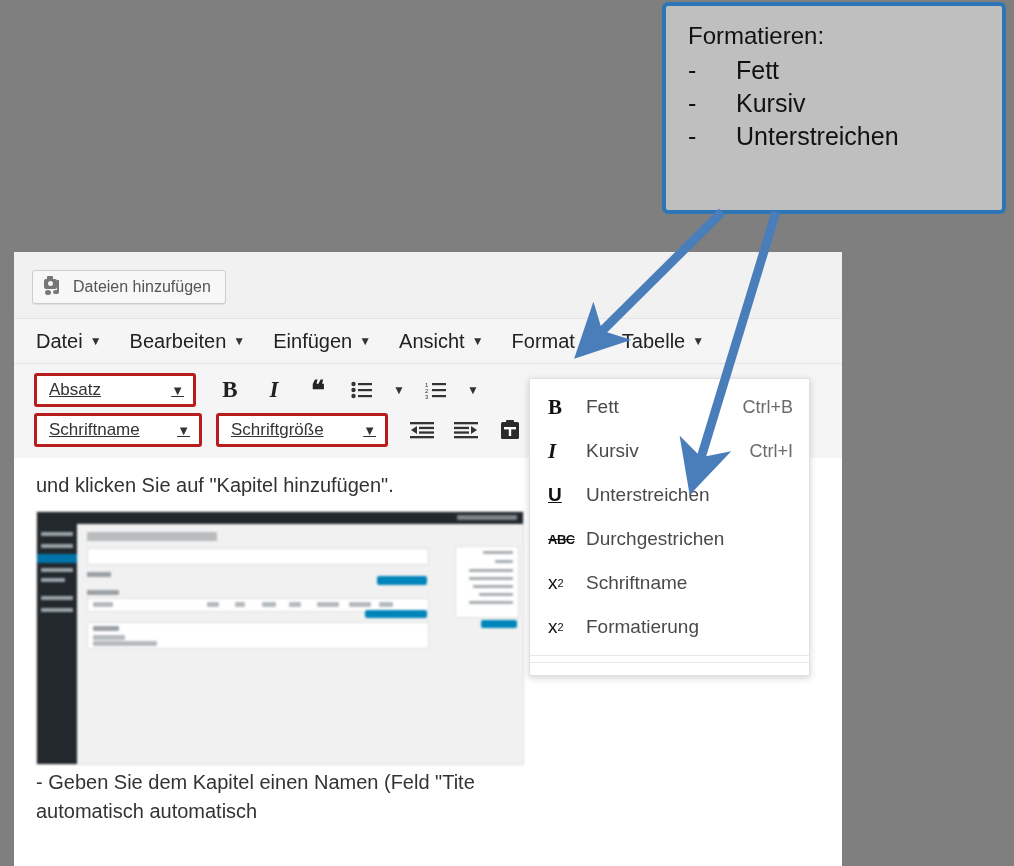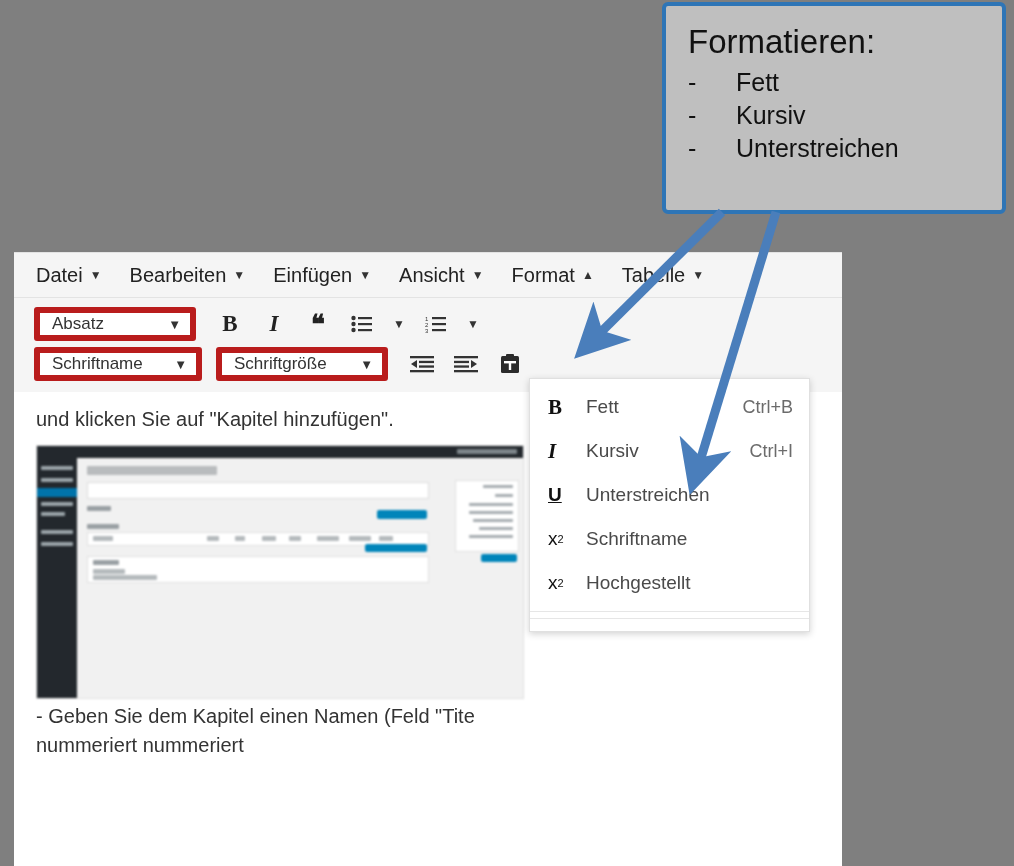--- a/index.html
+++ b/index.html
@@ -23,21 +23,21 @@
     width: 344px; height: 212px;
     background: #bfbfbf;
     border: 4px solid #2e75b6;
     border-radius: 6px;
     box-sizing: border-box;
     padding: 14px 0 0 22px;
     color: #111;
     font-size: 25px;
     line-height: 1.32;
   }
-  #callout .c-title { font-size: 33px; margin-bottom: 2px; }
+  #callout .c-title { font-size: 24px; margin-bottom: 2px; }
   #callout .c-row { display: flex; font-size: 25px; }
   #callout .c-dash { width: 48px; flex: none; }
 
   
   .arrow-svg { position: absolute; left: 0; top: 0; width: 1014px; height: 866px; pointer-events: none; }
 
   
   #editor {
     position: absolute;
     left: 14px; top: 252px;
@@ -90,25 +90,26 @@
     font-size: 20px; color: #222;
     margin-right: 28px;
     white-space: nowrap;
   }
   .caret { font-size: 12px; color: #333; line-height: 1; }
 
   
   #toolbars { background: #f5f5f5; padding: 6px 0 8px 20px; }
   .tb-row { display: flex; align-items: center; height: 40px; gap: 4px; }
   .tb-select {
-    background: #fff; border: 6px solid #b91c1c; border-radius: 3px;
+    background: #fff; border: 3px solid #b91c1c; border-radius: 3px;
     height: 34px; display: flex; align-items: center;
     justify-content: space-between;
     font-size: 17px; color: #333; padding: 0 9px 0 12px;
     box-sizing: border-box;
+    text-decoration: underline;
   }
   .tb-select .caret { font-size: 13px; }
   #sel-absatz { width: 162px; }
   #sel-fontname { width: 168px; text-align: right; }
   #sel-fontsize { width: 172px; }
   .tb-btn {
     width: 40px; height: 36px;
     display: flex; align-items: center; justify-content: center;
     color: #222; font-size: 21px;
     background: transparent; border: none;
@@ -206,20 +207,31 @@
       <span>Kursiv</span>
     </div>
     <div class="c-row">
       <span class="c-dash">-</span>
       <span>Unterstreichen</span>
     </div>
   </div>
 
   <div id="editor">
 
+    <div id="addmedia-bar">
+      <div id="addmedia-btn">
+        <span class="mediaicon">
+          <span class="cam"></span>
+            <span class="lens"></span>
+            <span class="note"></span>
+            <span class="dot2"></span>
+        </span>
+        <span>Dateien hinzufügen</span>
+      </div>
+    </div>
 
     <div id="menubar">
       <div class="menu-item">
         <span>Datei</span>
         <span class="caret">▼</span>
       </div>
       <div class="menu-item">
         <span>Bearbeiten</span>
         <span class="caret">▼</span>
       </div>
@@ -366,54 +378,59 @@
           <div class="wp-rline" style="right:10px;top:45px;width:44px"></div>
           <div class="wp-rline" style="right:10px;top:53px;width:44px"></div>
           <div class="wp-rline" style="right:10px;top:61px;width:40px"></div>
           <div class="wp-rline" style="right:10px;top:69px;width:34px"></div>
           <div class="wp-rline" style="right:10px;top:77px;width:44px"></div>
           <div class="wp-blue" style="right:6px;top:96px;width:36px;height:8px"></div>
         </div>
       </div>
 
       <div class="ptext-bottom">- Geben Sie dem Kapitel einen Namen (Feld "Tite</div>
-      <div class="ptext-cut">nummeriert nummeriert</div>
+      <div class="ptext-cut">automatisch automatisch</div>
     </div>
   </div>
 
   <div id="fmt-menu">
     <div class="fmt-item">
       <span class="fmt-ico ico-b">B</span>
       <span class="fmt-label">Fett</span>
       <span class="fmt-short">Ctrl+B</span>
     </div>
     <div class="fmt-item">
       <span class="fmt-ico ico-i">I</span>
       <span class="fmt-label">Kursiv</span>
       <span class="fmt-short">Ctrl+I</span>
     </div>
     <div class="fmt-item">
       <span class="fmt-ico ico-u">U</span>
       <span class="fmt-label">Unterstreichen</span>
+      <span class="fmt-short"></span>
+    </div>
+    <div class="fmt-item">
+      <span class="fmt-ico ico-s">ABC</span>
+      <span class="fmt-label">Durchgestrichen</span>
       <span class="fmt-short"></span>
     </div>
     <div class="fmt-item">
       <span class="fmt-ico ico-sup">
         <span>x</span>
           <sup>2</sup>
       </span>
       <span class="fmt-label">Schriftname</span>
       <span class="fmt-short"></span>
     </div>
     <div class="fmt-item">
       <span class="fmt-ico ico-sub">
         <span>x</span>
           <sub>2</sub>
       </span>
-      <span class="fmt-label">Hochgestellt</span>
+      <span class="fmt-label">Formatierung</span>
       <span class="fmt-short"></span>
     </div>
 
     <div class="fmt-sep"></div>
 
 
     <div class="fmt-sep"></div>
 
   </div>
 

